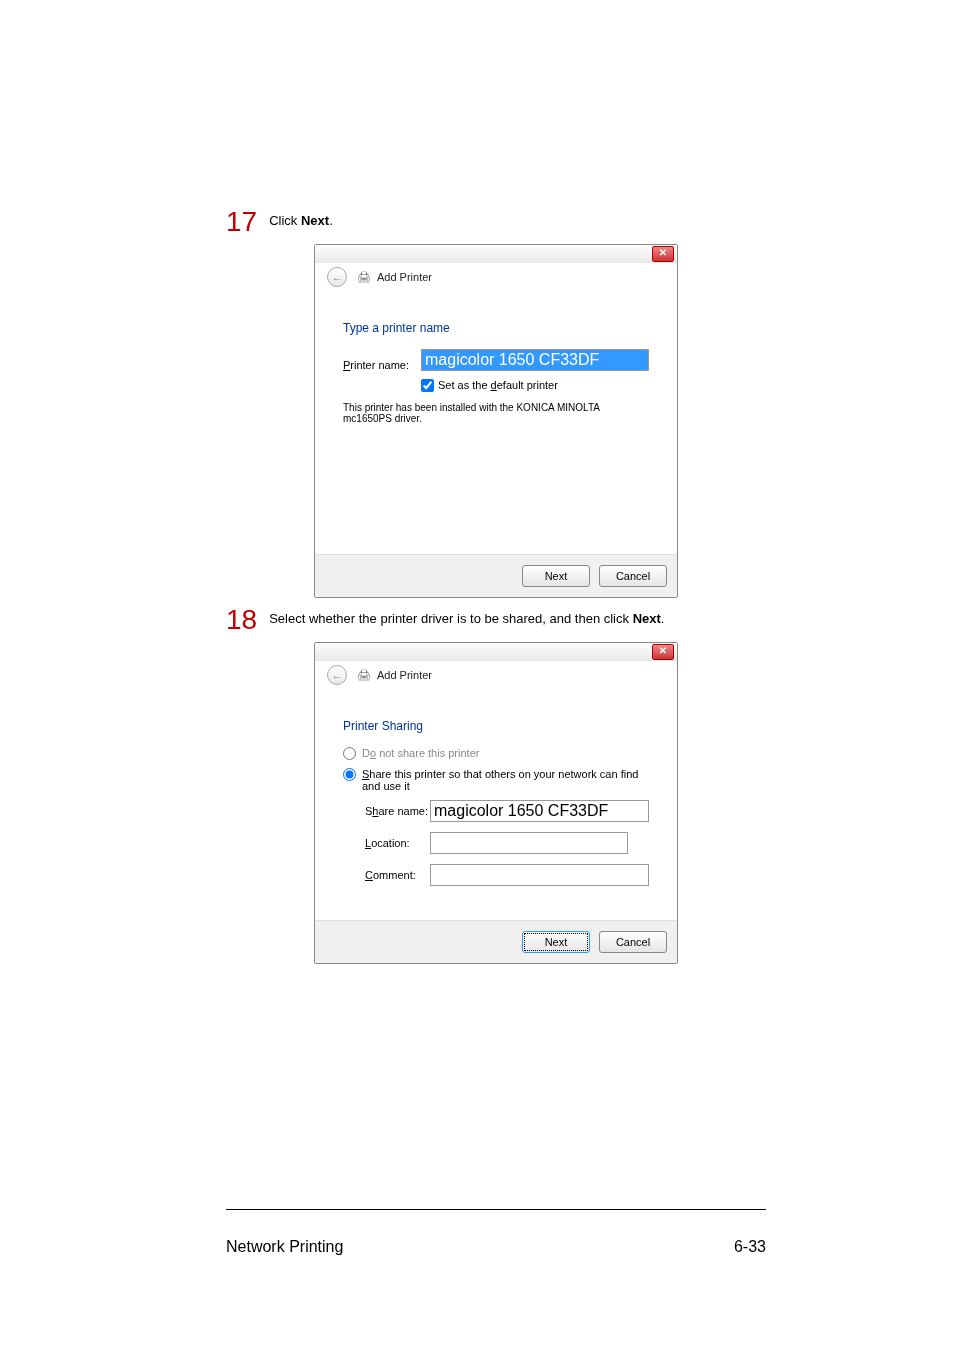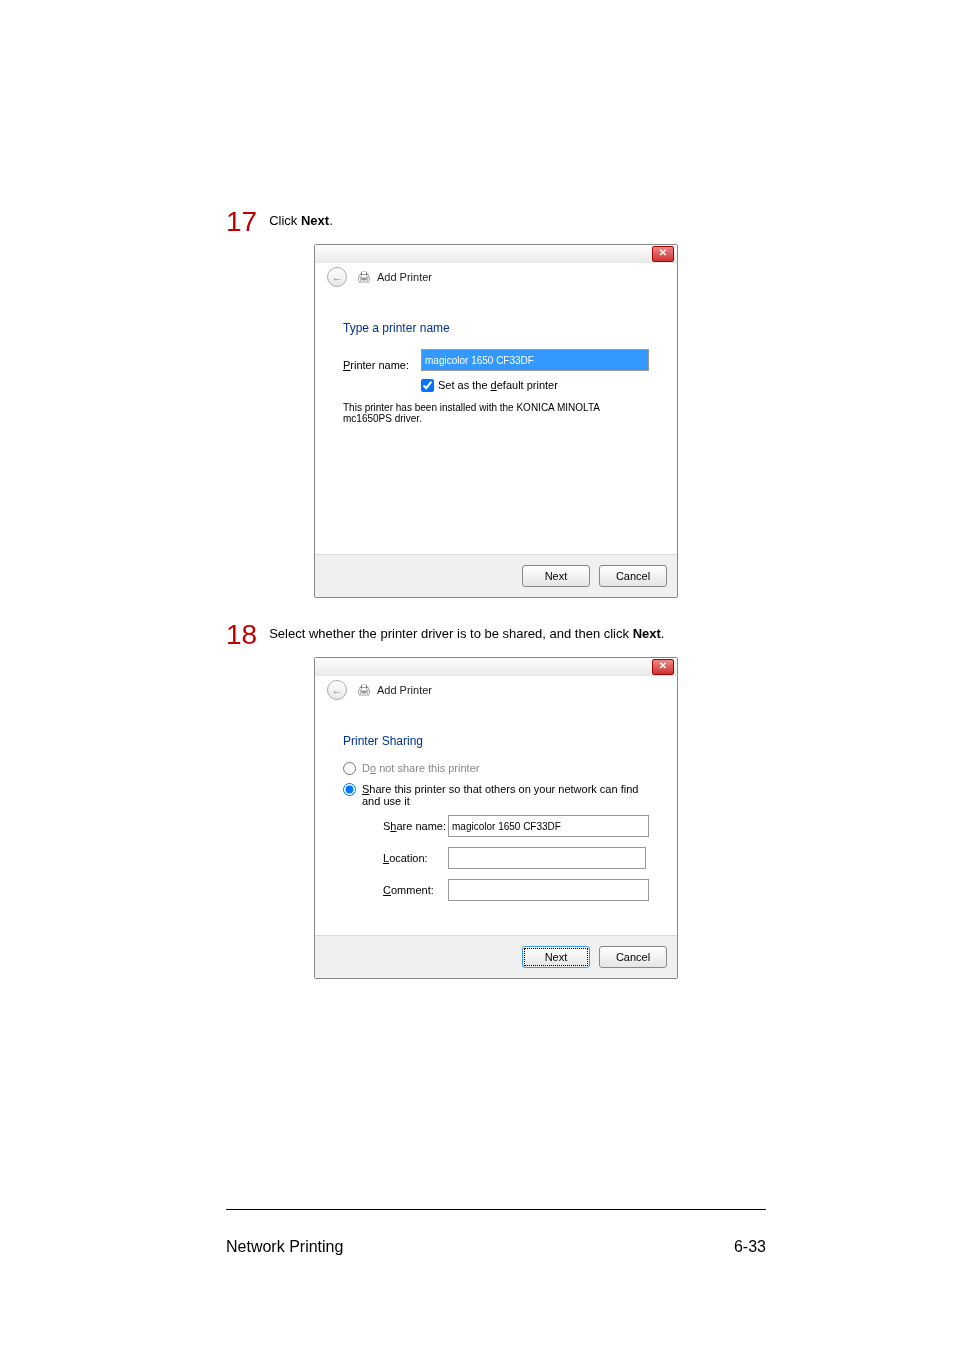--- a/index.html
+++ b/index.html
@@ -14,34 +14,34 @@
   .wiz-titlebar{height:18px;position:relative;background:linear-gradient(#fdfdfd,#e9e9e9)}
   .wiz-close{position:absolute;top:1px;right:3px;width:20px;height:14px;border:1px solid #a00;border-radius:2px;background:linear-gradient(#e88,#c33);color:#fff;font-weight:bold;font-size:10px;line-height:12px;text-align:center}
   .wiz-header{display:flex;align-items:center;padding:4px 12px}
   .back-circle{width:18px;height:18px;border:1px solid #aaa;border-radius:50%;background:linear-gradient(#fff,#e8e8e8);display:flex;align-items:center;justify-content:center;color:#888;margin-right:10px}
   .printer-emoji{color:#555;margin-right:6px;font-size:11px}
   .breadcrumb{font-size:11px;color:#222}
   .wiz-body{padding:6px 28px 10px 28px}
   .blue-h{color:var(--blue-heading);font-size:12px;margin:24px 0 14px 0}
   .form-row{display:flex;align-items:flex-end;margin-bottom:8px}
   .form-row label{width:78px;font-size:11px}
-  input.txtfield{flex:1;height:18px;border:1px solid #999;font-size:10px;padding:1px 3px;font-family:inherit}
+  input.txtfield{flex:1;height:18px;border:1px solid #999;font-size:16px;padding:1px 3px;font-family:inherit}
   input.sel{background:#3399ff;color:#fff}
   .cb-row{margin-left:78px;display:flex;align-items:flex-start}
   .cb-row input[type=checkbox]{margin:0 4px 0 0}
   .note{font-size:10px;margin-top:10px}
   .spacer{height:120px}
   .wiz-footer{background:#f0f0f0;padding:10px;text-align:right;border-top:1px solid #ddd}
   button.wizbtn{width:68px;height:22px;font-size:11px;border:1px solid #888;border-radius:3px;background:linear-gradient(#fff,#e5e5e5);margin-left:6px}
   button.wizbtn.focus{outline:1px dotted #000;outline-offset:-3px;border-color:#3399ff}
   .share-desc{font-size:10px;line-height:1.35;margin-bottom:14px}
   .radio-row{display:flex;align-items:flex-start;margin-bottom:8px;font-size:11px}
   .radio-row input[type=radio]{margin:0 6px 0 0}
   .radio-row.gray{color:#888}
-  .share-fields{margin-left:40px}
+  .share-fields{margin-left:22px}
   .sf-row{display:flex;align-items:center;margin-bottom:10px}
   .sf-row .lbl{width:65px;font-size:11px}
   .sf-row .underlined{text-decoration:underline}
   .sf-row input.txtfield{flex:1}
   .sf-row input.loc{width:190px;flex:none}
   .footer-rule{position:absolute;left:226px;bottom:140px;width:540px;border-top:1px solid #000}
   .footer{position:absolute;left:226px;bottom:94px;width:540px;display:flex;justify-content:space-between;font-size:16px}
 </style>
 </head>
 <body>
@@ -81,21 +81,21 @@
         </div>
         <div class="note">This printer has been installed with the KONICA MINOLTA mc1650PS driver.</div>
         <div class="spacer"></div>
       </div>
       <div class="wiz-footer">
         <button class="wizbtn">Next</button>
         <button class="wizbtn">Cancel</button>
       </div>
     </div>
 
-    <div class="step" style="margin-top:23px">
+    <div class="step" style="margin-top:8px">
       <span class="num">18</span>
       <span class="txt">
         <span>Select whether the printer driver is to be shared, and then click </span><b>Next</b><span>.</span>
       </span>
     </div>
 
     <div class="wiz-shell">
       <div class="wiz-titlebar">
         <div class="wiz-close">✕</div>
       </div>

